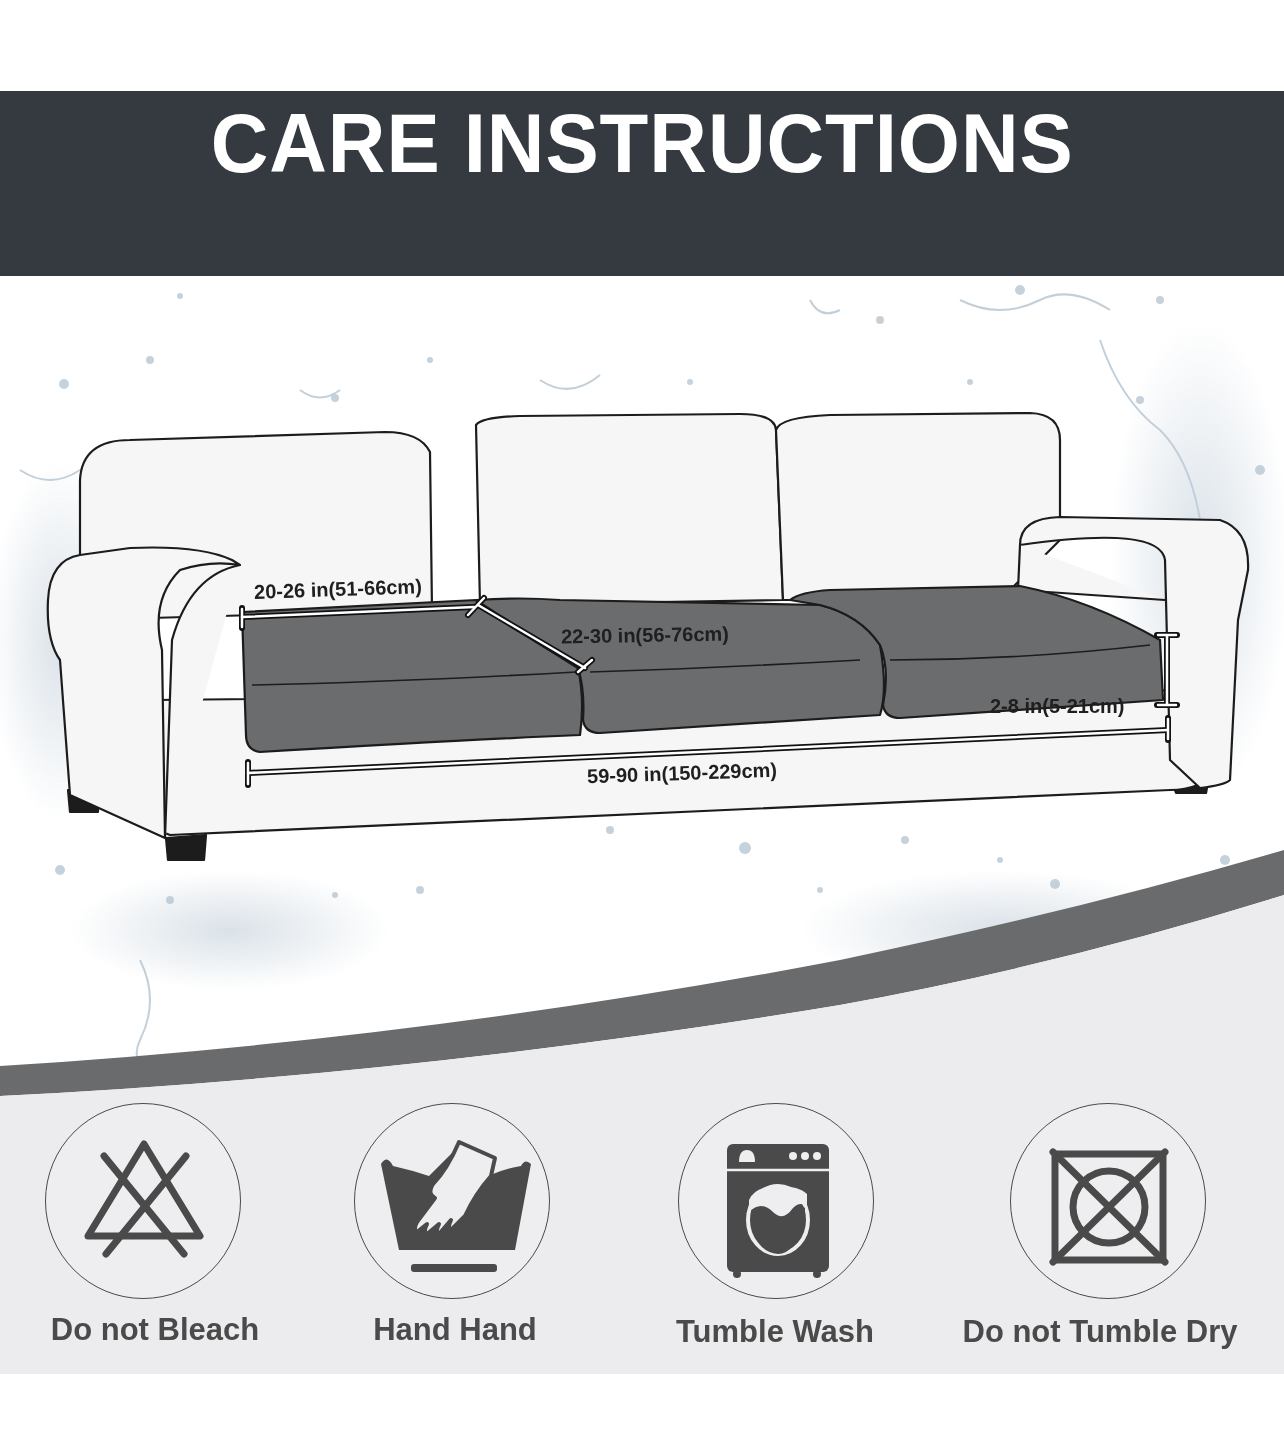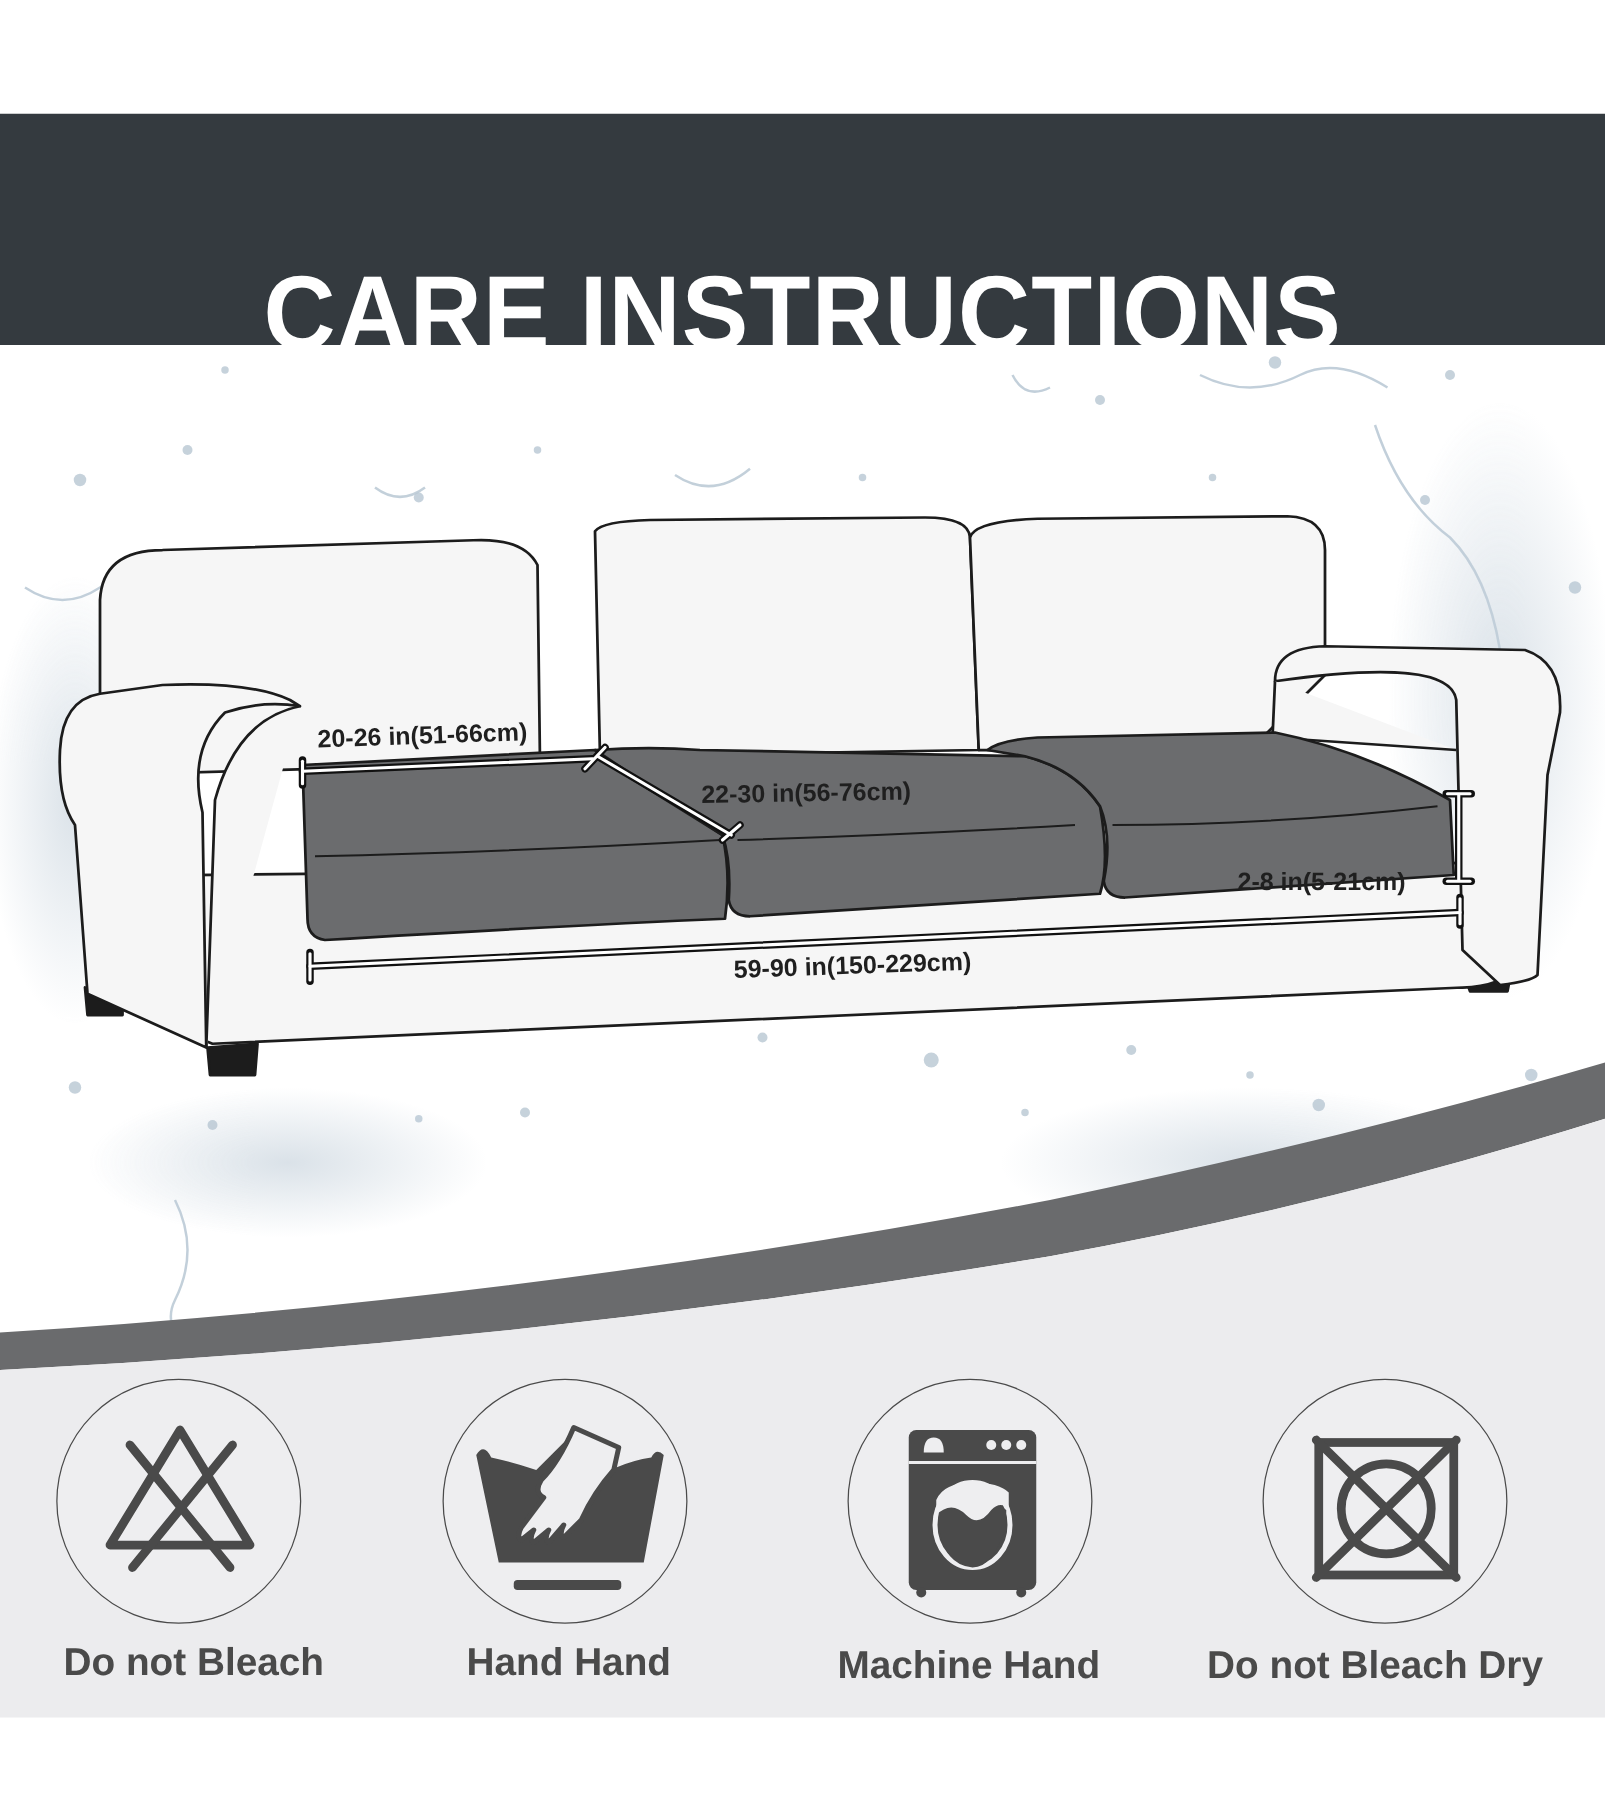--- a/index.html
+++ b/index.html
@@ -1,21 +1,21 @@
 <!DOCTYPE html>
 <html><head>
 <meta charset="utf-8">
 <style>
   * { box-sizing: border-box; margin: 0; padding: 0; }
   html, body { width: 1284px; height: 1436px; background: #ffffff; overflow: hidden; }
   body { position: relative; font-family: "Liberation Sans", "DejaVu Sans", sans-serif; }
 
   .header-band {
     position: absolute; left: 0; top: 91px; width: 1284px; height: 208px;
-    background: #343a3f; display: flex; align-items: flex-end; justify-content: center;
+    background: #343a3f; display: flex; align-items: flex-start; justify-content: center;
   }
   .header-title {
     color: #ffffff; font-weight: 700; font-size: 84px; letter-spacing: 1px;
     transform: scaleX(0.95); margin-top: 4px;
   }
 
   .scene { position: absolute; left: 0; top: 276px; width: 1284px; height: 860px; }
   .scene svg { position: absolute; left: 0; top: 0; }
 
   .dim-label {
@@ -190,25 +190,25 @@
     <line x1="48" y1="66" x2="150" y2="66" stroke="#eeeef0" stroke-width="2.5"></line>
     <path d="M60 58 Q60 46 68 46 Q76 46 76 58 Z" fill="#eeeef0"></path>
     <circle cx="114" cy="52" r="4" fill="#eeeef0"></circle>
     <circle cx="126" cy="52" r="4" fill="#eeeef0"></circle>
     <circle cx="138" cy="52" r="4" fill="#eeeef0"></circle>
     <ellipse cx="99" cy="116" rx="30" ry="34" fill="#4a4a4a" stroke="#eeeef0" stroke-width="4"></ellipse>
     <path d="M72 104 Q84 98 92 108 Q100 114 108 104 Q116 96 126 104 L126 116 Q116 150 99 150 Q76 148 72 116 Z" fill="#4a4a4a"></path>
     <path d="M70 108 Q82 96 94 108 Q104 118 114 104 Q122 96 128 104 L128 90 Q120 82 99 82 Q76 82 70 96 Z" fill="#eeeef0"></path>
   </svg>
 </div>
-<div class="care-label" style="left:605px; top:1314px;">Machine Hand</div>
+<div class="care-label" style="left:605px; top:1314px;">Tumble Wash</div>
 
 <div class="care-circle" style="left:1010px; top:1103px;">
   <svg width="196" height="196" viewBox="0 0 196 196">
     <g stroke="#4a4a4a" stroke-width="7" stroke-linecap="round" fill="none">
       <rect x="44" y="50" width="108" height="106"></rect>
       <circle cx="98" cy="103" r="36"></circle>
       <line x1="42" y1="48" x2="154" y2="158"></line>
       <line x1="154" y1="48" x2="42" y2="158"></line>
     </g>
   </svg>
 </div>
-<div class="care-label" style="left:930px; top:1314px;">Do not Bleach Dry</div>
+<div class="care-label" style="left:930px; top:1314px;">Do not Tumble Dry</div>
 
 </body></html>

